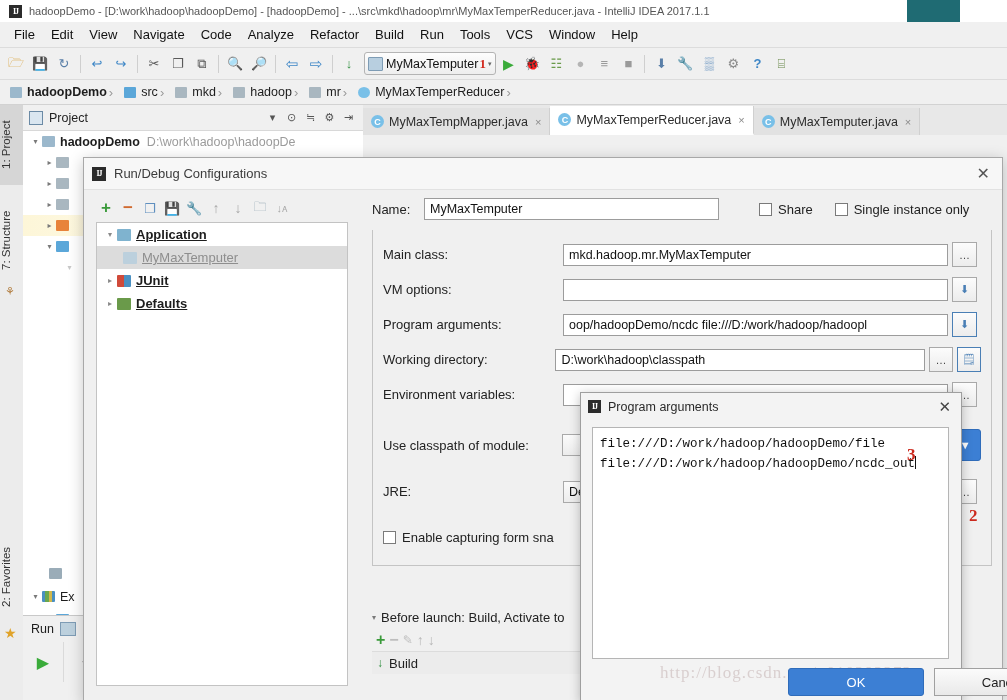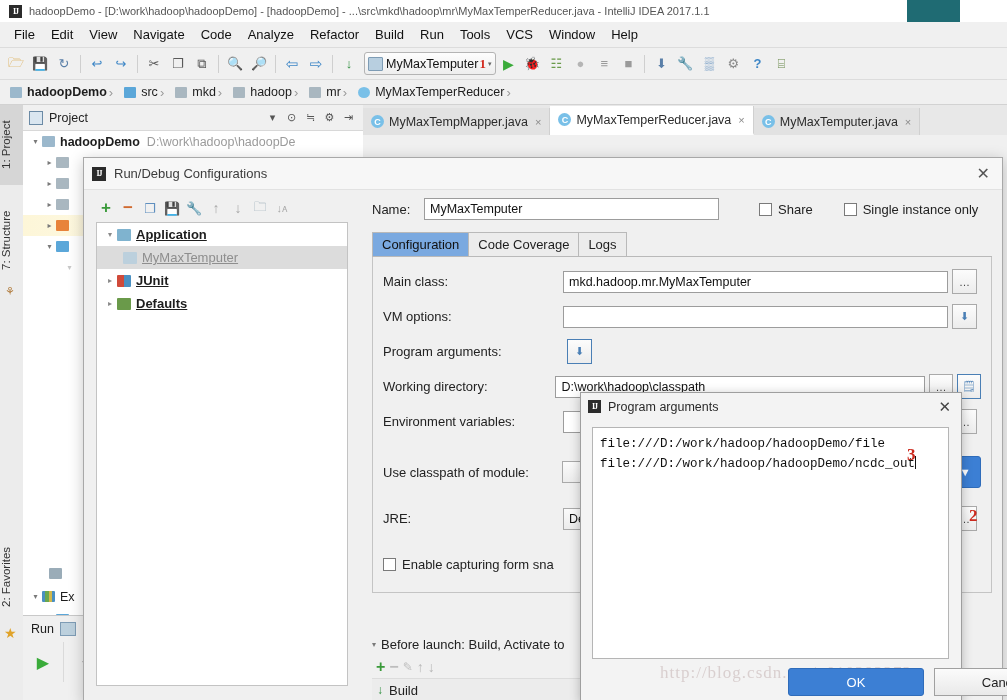--- a/index.html
+++ b/index.html
@@ -400,47 +400,43 @@
 
     <div class="rp">
 
       <div class="rowline">
         <div class="lbl" style="width:52px">Name:</div>
         <div class="tf" style="width:295px">MyMaxTemputer</div>
         <div style="display:flex;align-items:center;margin-left:40px">
           <span class="cb"></span>
           <span class="lbl">Share</span>
         </div>
-        <div style="display:flex;align-items:center;margin-left:31px">
+        <div style="display:flex;align-items:center;margin-left:22px">
           <span class="cb"></span>
           <span class="lbl">Single instance only</span>
         </div>
       </div>
 
-      <div class="tabs2" style="margin-top:12px">
-        <div class="t2 sel">Configuration</div>
-        <div class="t2">Code Coverage</div>
-        <div class="t2">Logs</div>
-      </div>
 
       <div class="fieldset">
         <div class="rowline">
           <div class="lbl" style="width:180px">Main class:</div>
           <div class="tf" style="width:385px">mkd.hadoop.mr.MyMaxTemputer</div>
           <div class="sqbtn">…</div>
         </div>
 
         <div class="rowline">
           <div class="lbl" style="width:180px">VM options:</div>
           <div class="tf" style="width:385px"></div>
           <div class="sqbtn" style="color:#4a7fb5">⬇</div>
         </div>
 
         <div class="rowline">
           <div class="lbl" style="width:180px">Program arguments:</div>
+          <div class="tf" style="width:385px">oop/hadoopDemo/ncdc file:///D:/work/hadoop/hadoopl</div>
           <div class="sqbtn" style="color:#4a7fb5;border-color:#4a7fb5">⬇</div>
         </div>
 
         <div class="rowline">
           <div class="lbl" style="width:180px">Working directory:</div>
           <div class="tf" style="width:385px">D:\work\hadoop\classpath</div>
           <div class="sqbtn">…</div>
           <div class="sqbtn" style="color:#4a7fb5;border-color:#4a7fb5">🗒</div>
         </div>
 

